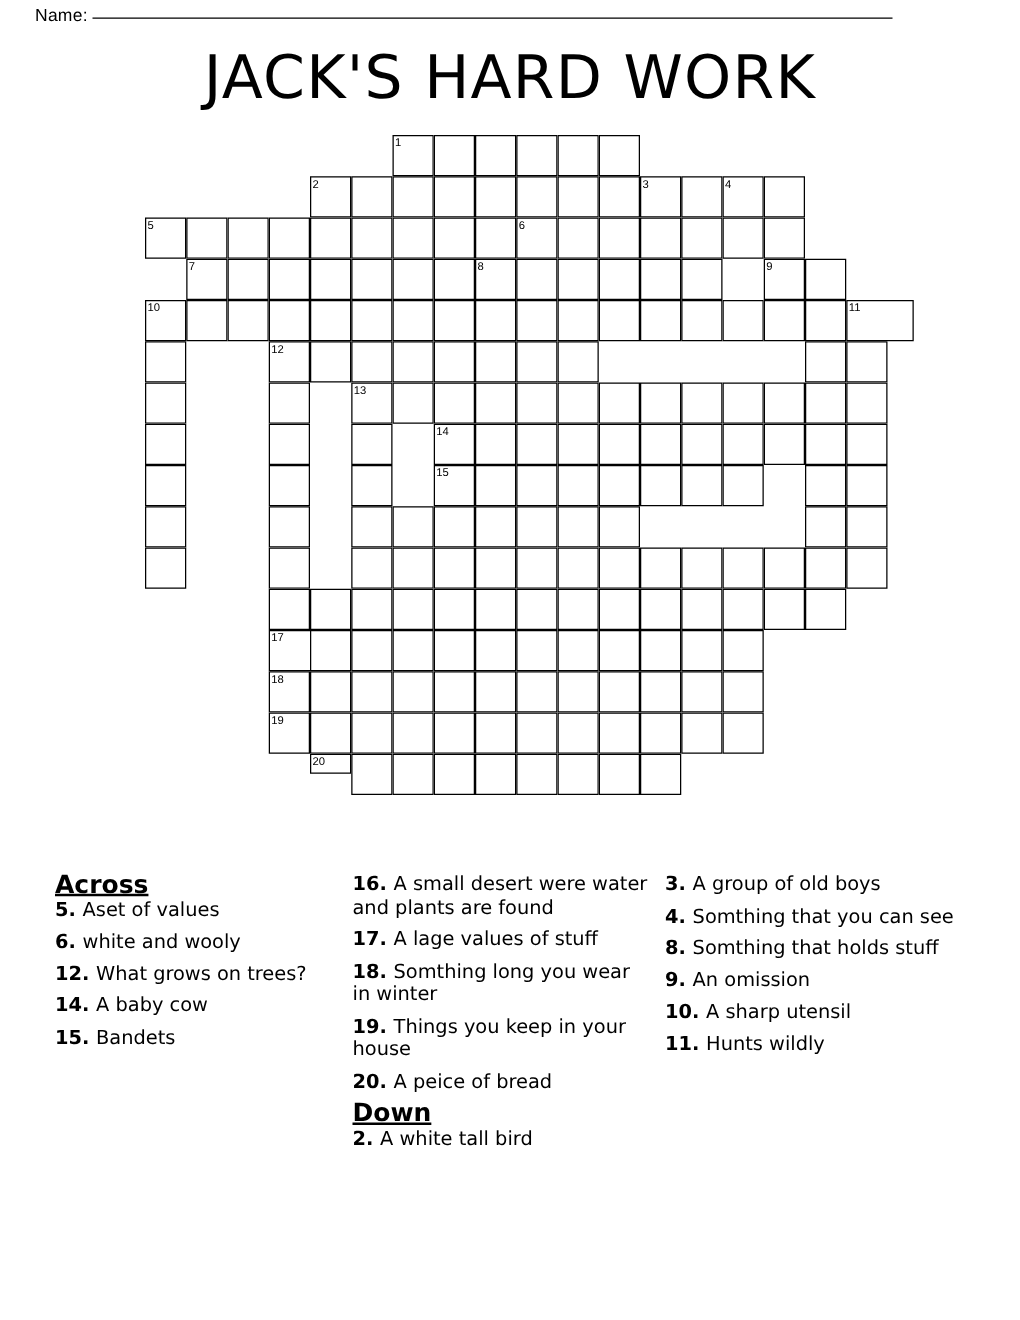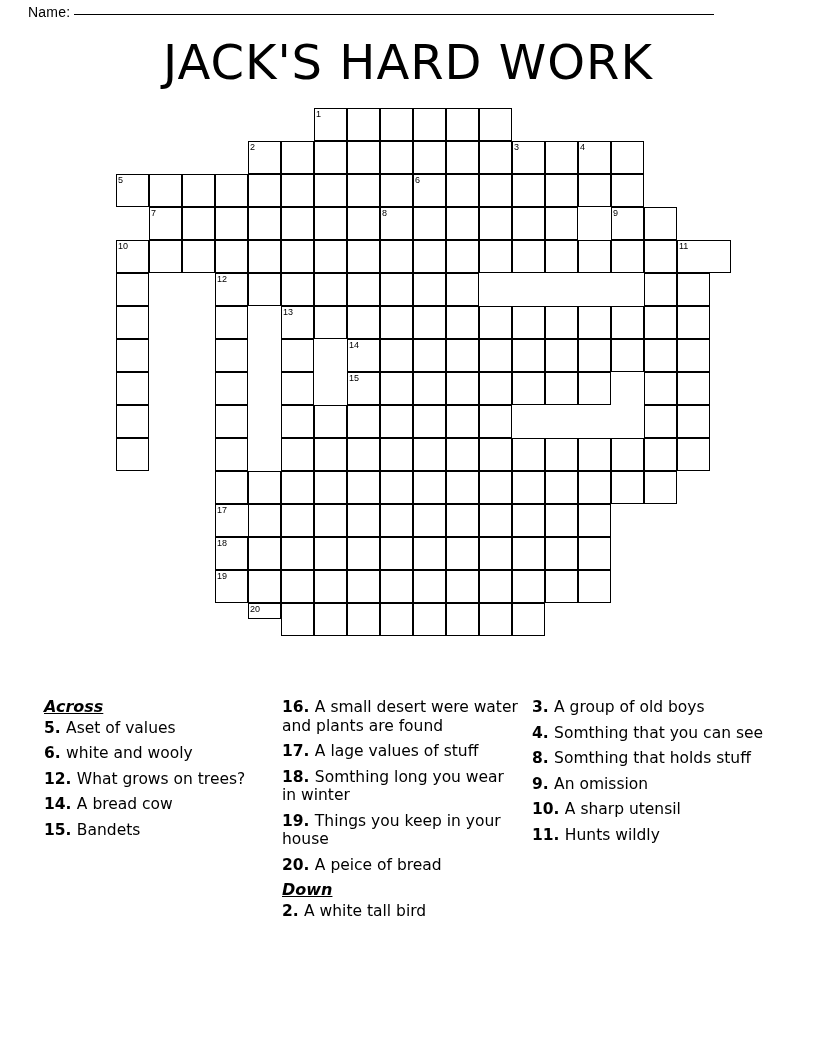--- a/index.html
+++ b/index.html
@@ -86,24 +86,23 @@
     line-height: 18.5px;
     font-family: "DejaVu Sans", sans-serif;
   }
   .col-1 { left: 44px;  width: 228px; }
   .col-2 { left: 282px; width: 240px; }
   .col-3 { left: 532px; width: 250px; }
 
   .clue-head {
     font-weight: bold;
     text-decoration: underline;
-    font-size: 16px;
+    font-size: 20px;
     margin-bottom: 2px;
     display: block;
-    font-style: italic;
   }
   .clue {
     margin-bottom: 7px;
     display: block;
   }
   .clue .n {
     font-weight: bold;
   }
 </style>
 </head>
@@ -360,21 +359,21 @@
     <div class="cell" style="left: 479px; top: 495px; width: 33px; height: 33px;"></div>
     <div class="cell" style="left: 512px; top: 495px; width: 33px; height: 33px;"></div>
   </div>
 
 <div id="clues">
   <div class="clue-col col-1">
       <span class="clue-head">Across</span>
       <span class="clue"><span class="n">5. </span><span>Aset of values</span></span>
       <span class="clue"><span class="n">6. </span><span>white and wooly</span></span>
       <span class="clue"><span class="n">12. </span><span>What grows on trees?</span></span>
-      <span class="clue"><span class="n">14. </span><span>A bread cow</span></span>
+      <span class="clue"><span class="n">14. </span><span>A baby cow</span></span>
       <span class="clue"><span class="n">15. </span><span>Bandets</span></span>
     </div>
   <div class="clue-col col-2">
       <span class="clue"><span class="n">16. </span><span>A small desert were water and plants are found</span></span>
       <span class="clue"><span class="n">17. </span><span>A lage values of stuff</span></span>
       <span class="clue"><span class="n">18. </span><span>Somthing long you wear in winter</span></span>
       <span class="clue"><span class="n">19. </span><span>Things you keep in your house</span></span>
       <span class="clue"><span class="n">20. </span><span>A peice of bread</span></span>
       <span class="clue-head">Down</span>
       <span class="clue"><span class="n">2. </span><span>A white tall bird</span></span>

